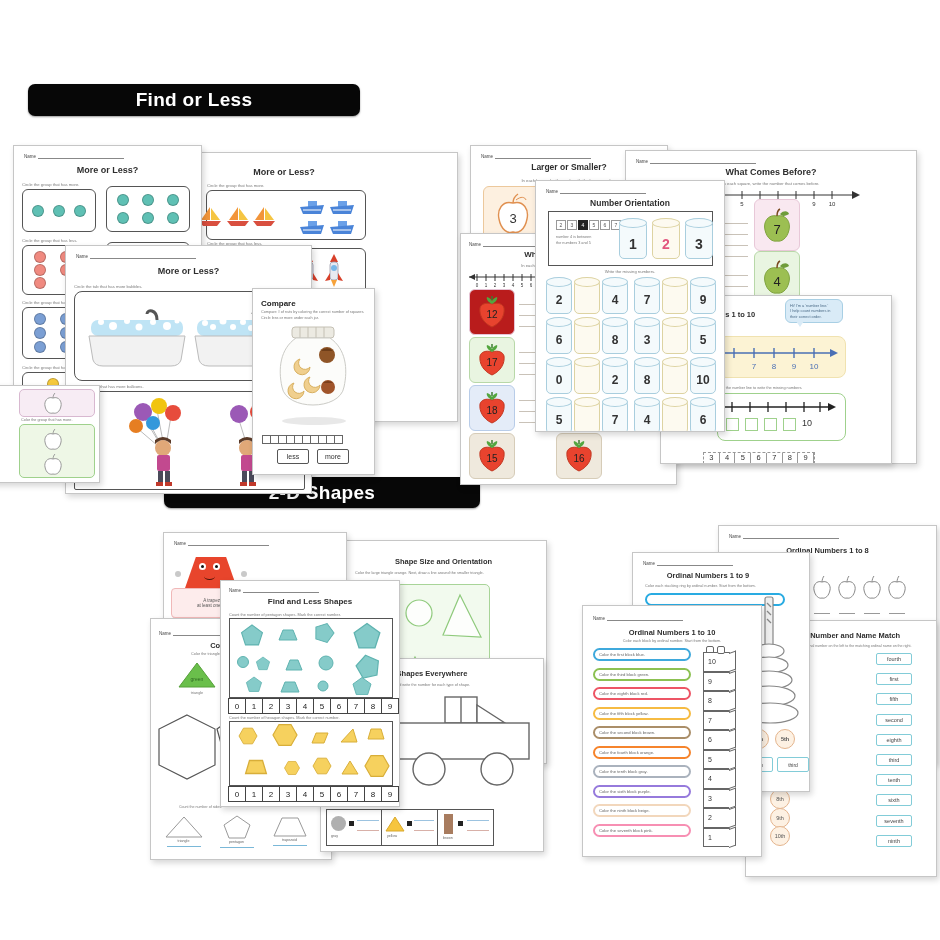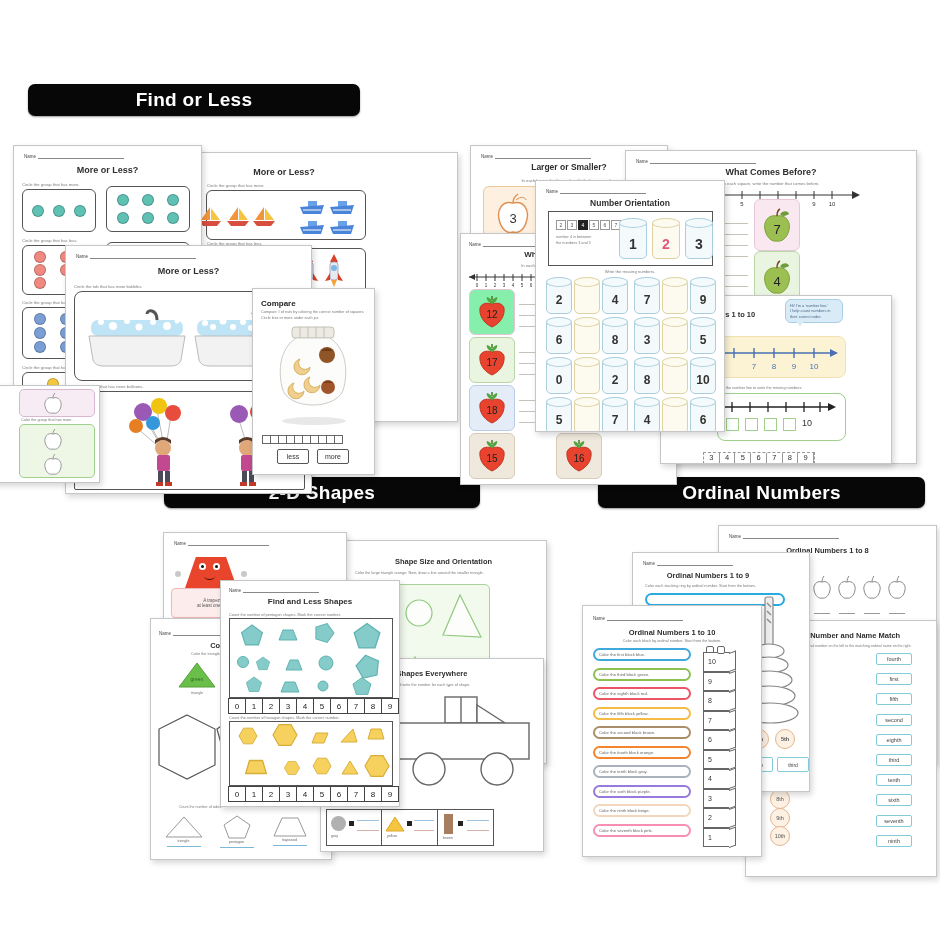--- a/index.html
+++ b/index.html
@@ -52,23 +52,20 @@
 <body>
 
 <div class="canvas">
 
   <div class="banner" style="left:28px;top:84px;width:332px;height:32px">
       <span>Find or Less</span>
     </div>
   <div class="banner" style="left:164px;top:477px;width:316px;height:31px">
       <span>2-D Shapes</span>
     </div>
-  <div class="banner" style="left:598px;top:477px;width:327px;height:31px">
-      <span>Ordinal Numbers</span>
-    </div>
 
   <div class="sheet" style="left:198px;top:152px;width:258px;height:268px;z-index:1">
     <div class="wt" style="top:14px;left:0;width:170px;font-size:9px">More or Less?</div>
     <div class="ti" style="left:8px;top:30px">Circle the group that has more.</div>
     <div class="bx" style="left:7px;top:37px;width:158px;height:48px">
       <svg width="26" height="22" style="position:absolute;left:-10px;top:14px">
           <polygon points="2,16 24,16 20,21 6,21" fill="#d94f3f"></polygon>
           <polygon points="13,2 13,15 4,15" fill="#f2953a"></polygon>
           <polygon points="14,3 14,15 23,15" fill="#f5c542"></polygon>
         </svg>
@@ -441,21 +438,21 @@
       <g font-size="4.5" fill="#333" text-anchor="middle">
         <text x="10" y="15">0</text>
         <text x="19" y="15">1</text>
         <text x="28" y="15">2</text>
         <text x="37" y="15">3</text>
         <text x="46" y="15">4</text>
         <text x="55" y="15">5</text>
         <text x="64" y="15">6</text>
       </g>
     </svg>
-    <div class="fruitbox" style="left:8px;top:55px;width:44px;height:44px;background:#86efac;border-color:#e6c4d6">
+    <div class="fruitbox" style="left:8px;top:55px;width:44px;height:44px;background:#b91c1c;border-color:#e6c4d6">
       <svg width="32" height="36" viewBox="0 0 32 36">
           <path d="M16 33 C7 29 3 21 4 14 C5 10 10 8 16 10 C22 8 27 10 28 14 C29 21 25 29 16 33Z" fill="#e8432e" stroke="#c23620"></path>
           <path d="M16 10 C12 8 10 5 11 3 C14 4 15 5 16 7 C17 5 18 4 21 3 C22 5 20 8 16 10Z" fill="#53a63f"></path>
           <line x1="16" y1="6" x2="16" y2="2" stroke="#3e7d30" stroke-width="1.5"></line>
           <text x="16" y="24" text-anchor="middle" font-size="10" fill="#222">12</text>
         </svg>
     </div>
     <div class="wl" style="position:absolute;left:58px;top:60px;width:80px">
         <i></i>
         <i></i>

